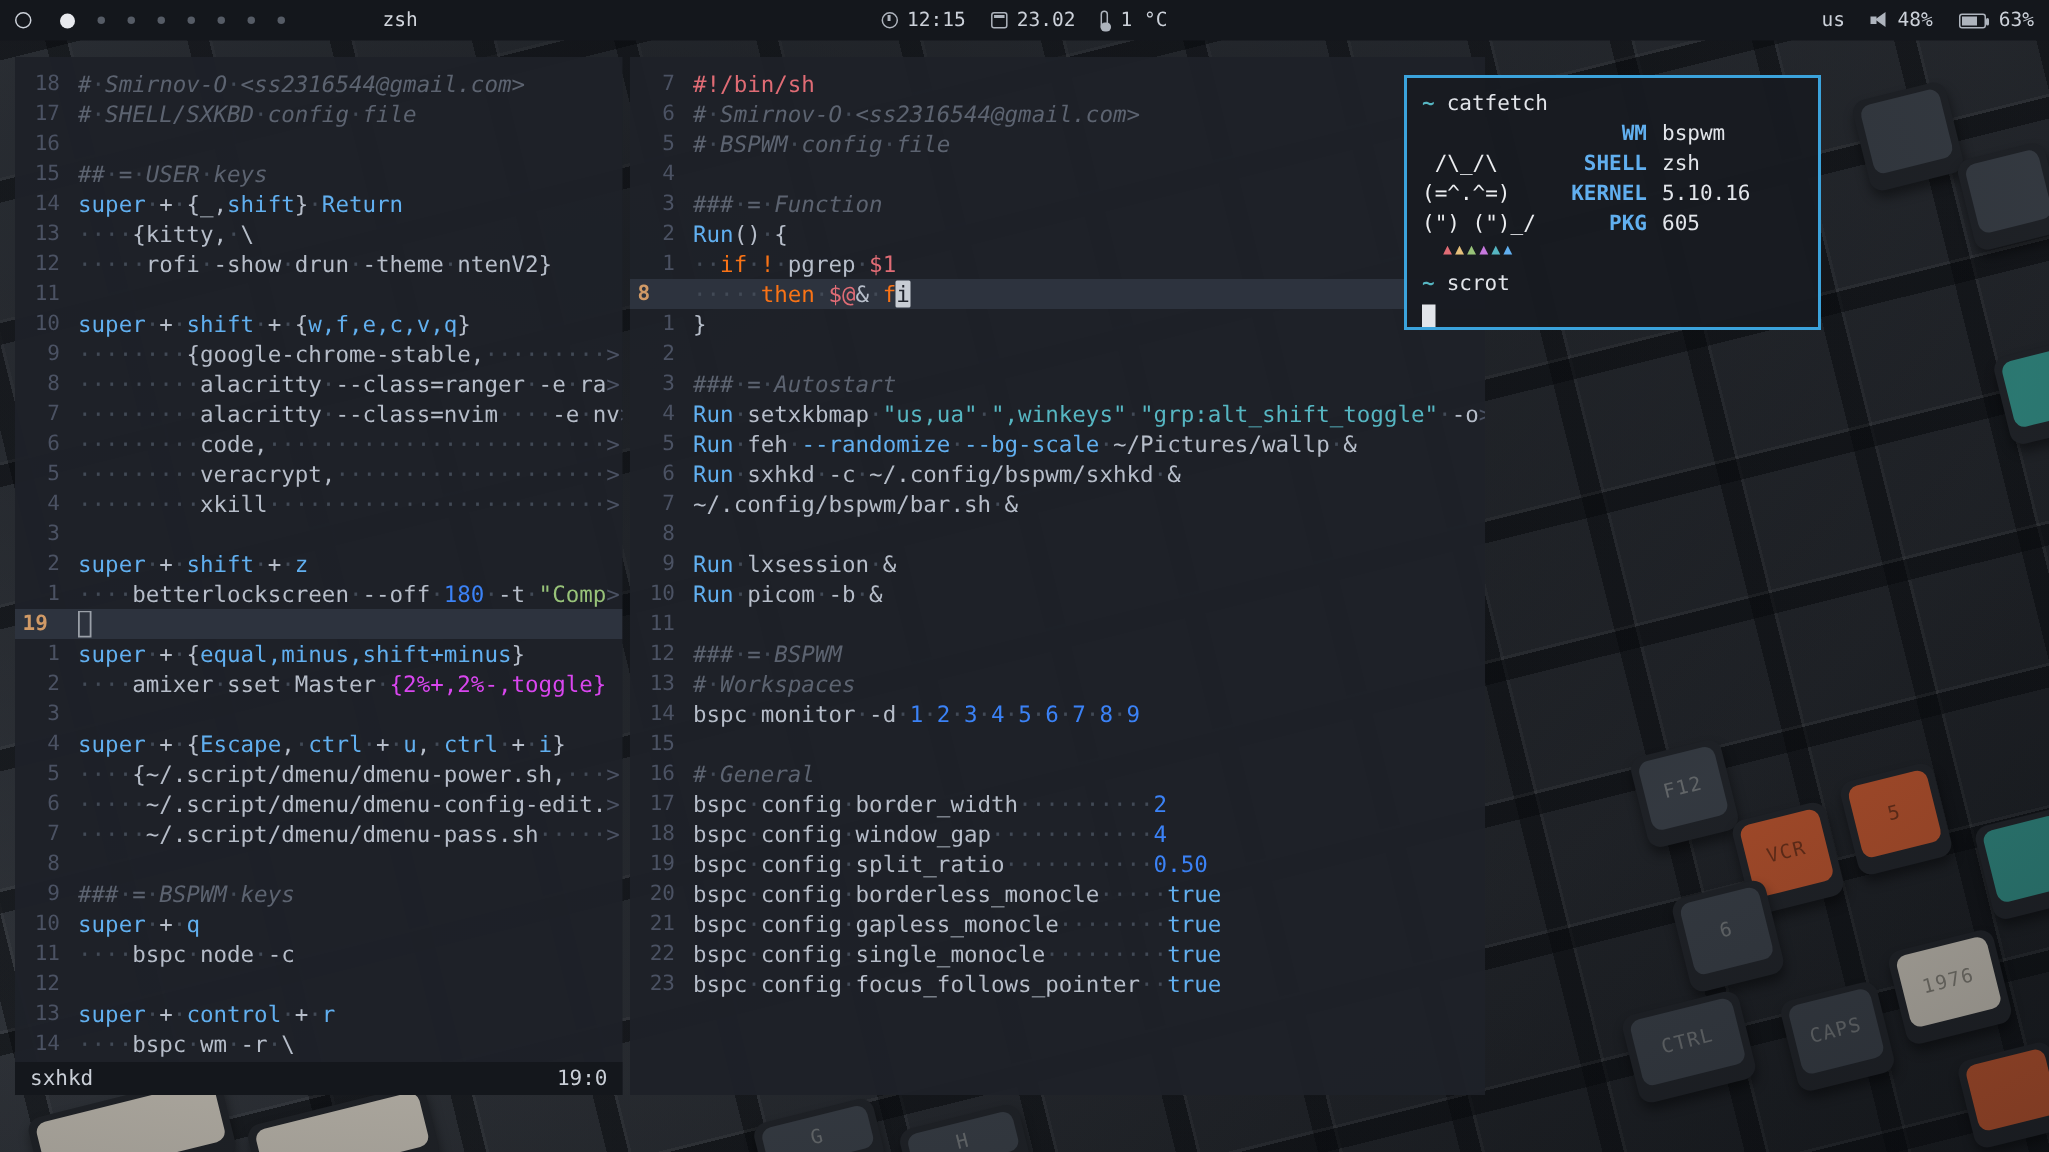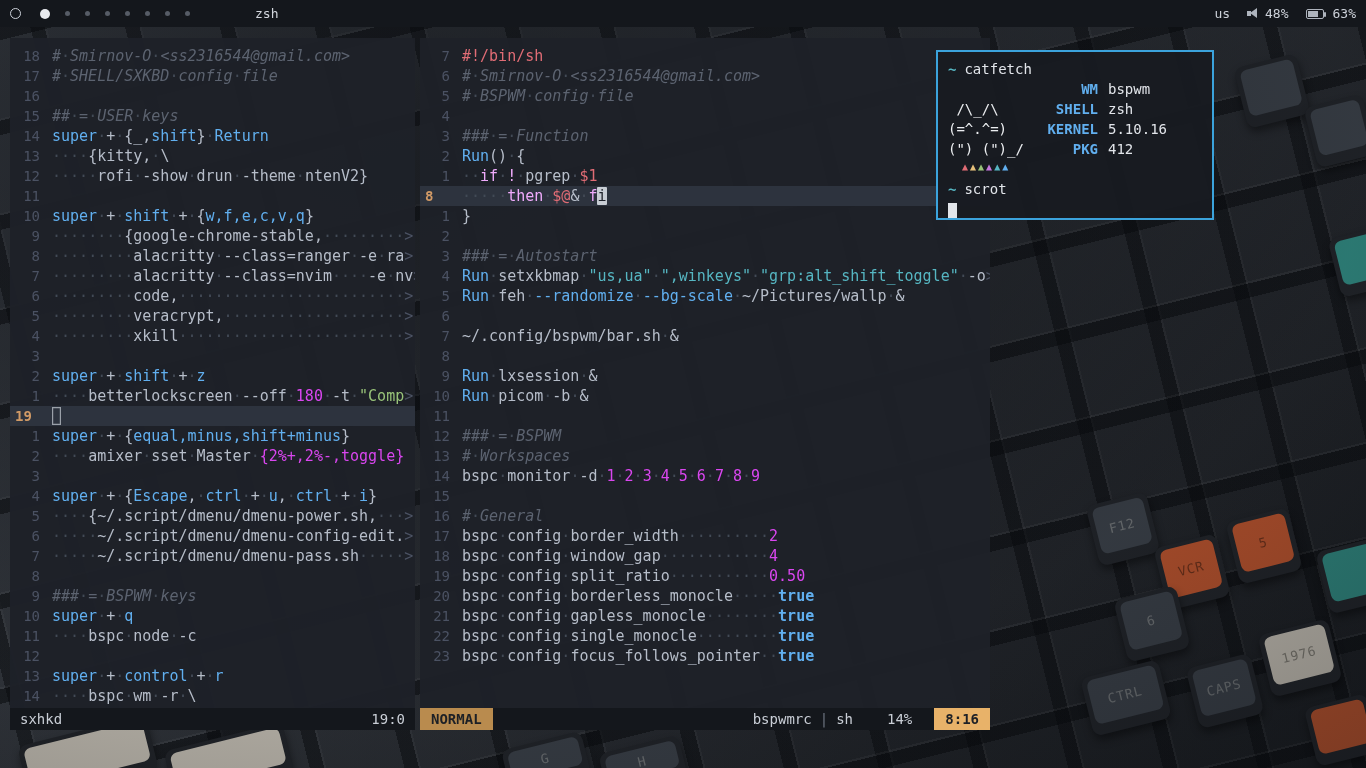--- a/index.html
+++ b/index.html
@@ -63,26 +63,26 @@
   .line{display:flex;height:20px;line-height:20px;font-size:15px;white-space:pre}
   .line.current{background:#2d333e}
   .lnum{flex:0 0 30px;width:30px;text-align:right;padding-right:0;color:#4b5263;font-size:14px}
   .lnum.cur{text-align:left;padding-left:5px;color:#d19a66;font-weight:bold}
   .code{white-space:pre;padding-left:12px}
   .ws{color:#424a56}
   .s-cm{color:#5c6370;font-style:italic}
   .s-kw{color:#61afef}
   .s-fg{color:#b6bdc9}
   .s-red{color:#e06c75}
-  .s-pur{color:#f0abfc}
+  .s-pur{color:#f97316}
   .s-cyn{color:#56b6c2}
   .s-grn{color:#98c379}
-  .s-num{color:#d946ef}
+  .s-num{color:#3b82f6}
   .s-yel{color:#d946ef}
-  .s-bool{color:#61afef;font-weight:bold}
+  .s-bool{color:#61afef;font-weight:normal}
   .s-ext{color:#4b5263}
   .s-cursor{background:#c8cdd4;color:#1e222a;border-radius:1px}
   .s-cursorh{box-shadow:inset 0 0 0 1.2px #9aa0a8}
 
   .statusbar{height:22px;background:#14171c;display:flex;align-items:center;
     font-size:14px;color:#c9ced6;flex:0 0 22px}
   .statusbar.simple{justify-content:space-between;padding:0 10px}
   .chip{height:22px;display:flex;align-items:center;padding:0 11px;
     font-weight:bold;color:#1d2026}
   .chip.mode{background:#b98b4e}
@@ -170,20 +170,34 @@
         <span class="wdot active"></span>
         <span class="wdot"></span>
         <span class="wdot"></span>
         <span class="wdot"></span>
         <span class="wdot"></span>
         <span class="wdot"></span>
         <span class="wdot"></span>
         <span class="wdot"></span>
       </span>
     <span class="bar-title">zsh</span>
+  </div>
+  <div class="bar-center">
+    <span class="mod">
+      <span class="i-clock"></span>
+      <span>12:15</span>
+    </span>
+    <span class="mod">
+      <span class="i-cal"></span>
+      <span>23.02</span>
+    </span>
+    <span class="mod">
+      <span class="i-thermo"></span>
+      <span>1 °C</span>
+    </span>
   </div>
   <div class="bar-right">
     <span class="mod">
       <span>us</span>
     </span>
     <span class="mod">
       <span class="i-vol"></span>
       <span>48%</span>
     </span>
     <span class="mod">
@@ -245,49 +259,39 @@
       <div class="line"><span class="lnum">4</span><span class="code"></span></div>
       <div class="line"><span class="lnum">3</span><span class="code"><span class="s-cm">###</span><span class="ws">·</span><span class="s-cm">=</span><span class="ws">·</span><span class="s-cm">Function</span></span></div>
       <div class="line"><span class="lnum">2</span><span class="code"><span class="s-kw">Run</span><span class="s-fg">()</span><span class="ws">·</span><span class="s-fg">{</span></span></div>
       <div class="line"><span class="lnum">1</span><span class="code"><span class="ws">·</span><span class="ws">·</span><span class="s-pur">if</span><span class="ws">·</span><span class="s-pur">!</span><span class="ws">·</span><span class="s-fg">pgrep</span><span class="ws">·</span><span class="s-red">$1</span></span></div>
       <div class="line current"><span class="lnum cur">8</span><span class="code"><span class="ws">·</span><span class="ws">·</span><span class="ws">·</span><span class="ws">·</span><span class="ws">·</span><span class="s-pur">then</span><span class="ws">·</span><span class="s-red">$@</span><span class="s-fg">&amp;</span><span class="ws">·</span><span class="s-pur">f</span><span class="s-cursor">i</span></span></div>
       <div class="line"><span class="lnum">1</span><span class="code"><span class="s-fg">}</span></span></div>
       <div class="line"><span class="lnum">2</span><span class="code"></span></div>
       <div class="line"><span class="lnum">3</span><span class="code"><span class="s-cm">###</span><span class="ws">·</span><span class="s-cm">=</span><span class="ws">·</span><span class="s-cm">Autostart</span></span></div>
       <div class="line"><span class="lnum">4</span><span class="code"><span class="s-kw">Run</span><span class="ws">·</span><span class="s-fg">setxkbmap</span><span class="ws">·</span><span class="s-cyn">"us,ua"</span><span class="ws">·</span><span class="s-cyn">",winkeys"</span><span class="ws">·</span><span class="s-cyn">"grp:alt_shift_toggle"</span><span class="ws">·</span><span class="s-fg">-o</span><span class="s-ext">&gt;</span></span></div>
       <div class="line"><span class="lnum">5</span><span class="code"><span class="s-kw">Run</span><span class="ws">·</span><span class="s-fg">feh</span><span class="ws">·</span><span class="s-kw">--randomize</span><span class="ws">·</span><span class="s-kw">--bg-scale</span><span class="ws">·</span><span class="s-fg">~/Pictures/wallp</span><span class="ws">·</span><span class="s-fg">&amp;</span></span></div>
-      <div class="line"><span class="lnum">6</span></div>
+      <div class="line"><span class="lnum">6</span><span class="code"><span class="s-kw">Run</span><span class="ws">·</span><span class="s-fg">sxhkd</span><span class="ws">·</span><span class="s-fg">-c</span><span class="ws">·</span><span class="s-fg">~/.config/bspwm/sxhkd</span><span class="ws">·</span><span class="s-fg">&amp;</span></span></div>
       <div class="line"><span class="lnum">7</span><span class="code"><span class="s-fg">~/.config/bspwm/bar.sh</span><span class="ws">·</span><span class="s-fg">&amp;</span></span></div>
       <div class="line"><span class="lnum">8</span></div>
       <div class="line"><span class="lnum">9</span><span class="code"><span class="s-kw">Run</span><span class="ws">·</span><span class="s-fg">lxsession</span><span class="ws">·</span><span class="s-fg">&amp;</span></span></div>
       <div class="line"><span class="lnum">10</span><span class="code"><span class="s-kw">Run</span><span class="ws">·</span><span class="s-fg">picom</span><span class="ws">·</span><span class="s-fg">-b</span><span class="ws">·</span><span class="s-fg">&amp;</span></span></div>
       <div class="line"><span class="lnum">11</span><span class="code"></span></div>
       <div class="line"><span class="lnum">12</span><span class="code"><span class="s-cm">###</span><span class="ws">·</span><span class="s-cm">=</span><span class="ws">·</span><span class="s-cm">BSPWM</span></span></div>
       <div class="line"><span class="lnum">13</span><span class="code"><span class="s-cm">#</span><span class="ws">·</span><span class="s-cm">Workspaces</span></span></div>
       <div class="line"><span class="lnum">14</span><span class="code"><span class="s-fg">bspc</span><span class="ws">·</span><span class="s-fg">monitor</span><span class="ws">·</span><span class="s-fg">-d</span><span class="ws">·</span><span class="s-num">1</span><span class="ws">·</span><span class="s-num">2</span><span class="ws">·</span><span class="s-num">3</span><span class="ws">·</span><span class="s-num">4</span><span class="ws">·</span><span class="s-num">5</span><span class="ws">·</span><span class="s-num">6</span><span class="ws">·</span><span class="s-num">7</span><span class="ws">·</span><span class="s-num">8</span><span class="ws">·</span><span class="s-num">9</span></span></div>
       <div class="line"><span class="lnum">15</span><span class="code"></span></div>
       <div class="line"><span class="lnum">16</span><span class="code"><span class="s-cm">#</span><span class="ws">·</span><span class="s-cm">General</span></span></div>
       <div class="line"><span class="lnum">17</span><span class="code"><span class="s-fg">bspc</span><span class="ws">·</span><span class="s-fg">config</span><span class="ws">·</span><span class="s-fg">border_width</span><span class="ws">·</span><span class="ws">·</span><span class="ws">·</span><span class="ws">·</span><span class="ws">·</span><span class="ws">·</span><span class="ws">·</span><span class="ws">·</span><span class="ws">·</span><span class="ws">·</span><span class="s-num">2</span></span></div>
       <div class="line"><span class="lnum">18</span><span class="code"><span class="s-fg">bspc</span><span class="ws">·</span><span class="s-fg">config</span><span class="ws">·</span><span class="s-fg">window_gap</span><span class="ws">·</span><span class="ws">·</span><span class="ws">·</span><span class="ws">·</span><span class="ws">·</span><span class="ws">·</span><span class="ws">·</span><span class="ws">·</span><span class="ws">·</span><span class="ws">·</span><span class="ws">·</span><span class="ws">·</span><span class="s-num">4</span></span></div>
       <div class="line"><span class="lnum">19</span><span class="code"><span class="s-fg">bspc</span><span class="ws">·</span><span class="s-fg">config</span><span class="ws">·</span><span class="s-fg">split_ratio</span><span class="ws">·</span><span class="ws">·</span><span class="ws">·</span><span class="ws">·</span><span class="ws">·</span><span class="ws">·</span><span class="ws">·</span><span class="ws">·</span><span class="ws">·</span><span class="ws">·</span><span class="ws">·</span><span class="s-num">0.50</span></span></div>
       <div class="line"><span class="lnum">20</span><span class="code"><span class="s-fg">bspc</span><span class="ws">·</span><span class="s-fg">config</span><span class="ws">·</span><span class="s-fg">borderless_monocle</span><span class="ws">·</span><span class="ws">·</span><span class="ws">·</span><span class="ws">·</span><span class="ws">·</span><span class="s-bool">true</span></span></div>
       <div class="line"><span class="lnum">21</span><span class="code"><span class="s-fg">bspc</span><span class="ws">·</span><span class="s-fg">config</span><span class="ws">·</span><span class="s-fg">gapless_monocle</span><span class="ws">·</span><span class="ws">·</span><span class="ws">·</span><span class="ws">·</span><span class="ws">·</span><span class="ws">·</span><span class="ws">·</span><span class="ws">·</span><span class="s-bool">true</span></span></div>
       <div class="line"><span class="lnum">22</span><span class="code"><span class="s-fg">bspc</span><span class="ws">·</span><span class="s-fg">config</span><span class="ws">·</span><span class="s-fg">single_monocle</span><span class="ws">·</span><span class="ws">·</span><span class="ws">·</span><span class="ws">·</span><span class="ws">·</span><span class="ws">·</span><span class="ws">·</span><span class="ws">·</span><span class="ws">·</span><span class="s-bool">true</span></span></div>
       <div class="line"><span class="lnum">23</span><span class="code"><span class="s-fg">bspc</span><span class="ws">·</span><span class="s-fg">config</span><span class="ws">·</span><span class="s-fg">focus_follows_pointer</span><span class="ws">·</span><span class="ws">·</span><span class="s-bool">true</span></span></div>
     </div>
-  <div class="statusbar">
-    <span class="chip mode">NORMAL</span>
-    <span class="sb-right">
-      <span>bspwmrc</span>
-      <span class="dim">|</span>
-      <span>sh</span>
-      <span class="pct">14%</span>
-      <span class="chip pos">8:16</span>
-    </span>
-  </div>
 </div>
 
 <div id="catfetch">
   <div class="cf-row cf-prompt">
     <span class="sym">~</span>
     <span>catfetch</span>
   </div>
   <div id="cf-info">
       <div class="cf-row">
         <span class="cf-art"></span>
@@ -300,21 +304,21 @@
         <span class="cf-value">zsh</span>
       </div>
       <div class="cf-row">
         <span class="cf-art">(=^.^=)</span>
         <span class="cf-label">KERNEL</span>
         <span class="cf-value">5.10.16</span>
       </div>
       <div class="cf-row">
         <span class="cf-art">(") (")_/</span>
         <span class="cf-label">PKG</span>
-        <span class="cf-value">412</span>
+        <span class="cf-value">605</span>
       </div>
     </div>
   <div class="cf-flags" id="cf-flags"><span style="color: rgb(224, 108, 117);">▲</span><span style="color: rgb(229, 192, 123);">▲</span><span style="color: rgb(152, 195, 121);">▲</span><span style="color: rgb(198, 120, 221);">▲</span><span style="color: rgb(86, 182, 194);">▲</span><span style="color: rgb(97, 175, 239);">▲</span></div>
   <div class="cf-spacer"></div>
   <div class="cf-row cf-prompt">
     <span class="sym">~</span>
     <span>scrot</span>
   </div>
   <div class="cf-row">
     <span class="cursor-block"></span>

